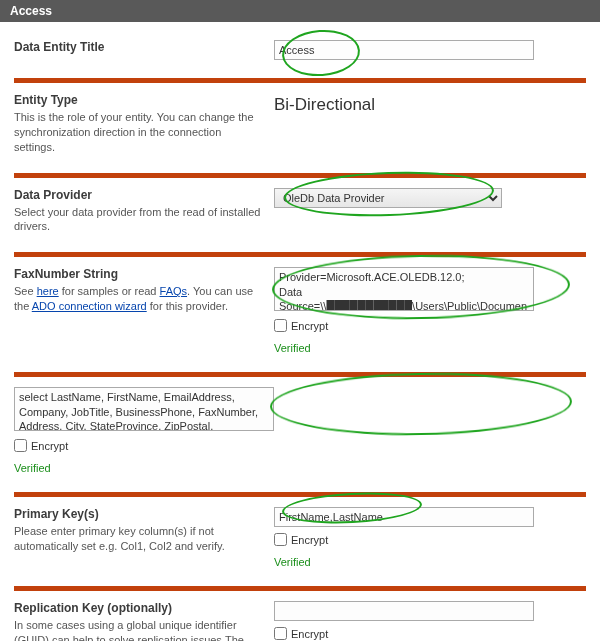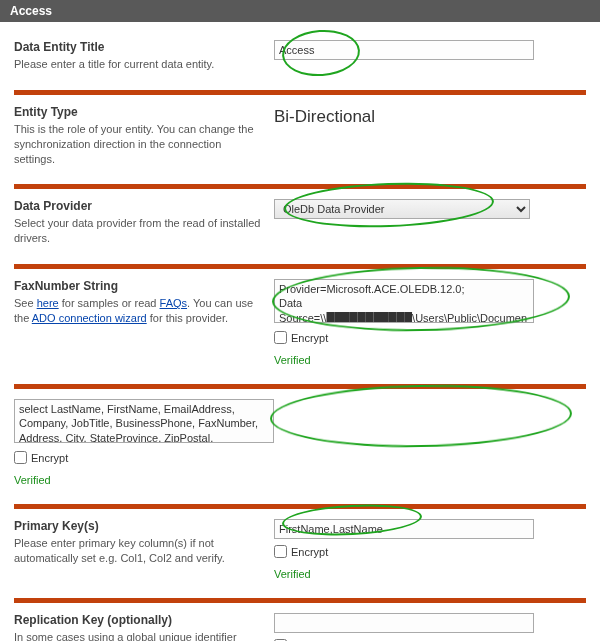--- a/index.html
+++ b/index.html
@@ -6,40 +6,39 @@
 body{font-family:Arial,Helvetica,sans-serif;font-size:11px;color:#333;width:600px;background:#fff}
 .titlebar{background:#595959;color:#fff;font-weight:bold;padding:4px 10px;font-size:12px}
 .form{padding:8px 14px 20px}
 .row{display:flex;border-bottom:5px solid #c2410c;padding:10px 0 18px;position:relative}
 .lcol{width:260px;padding-right:12px}
 .lcol .lbl{font-weight:bold;color:#3c3c3c;font-size:12px;margin-bottom:3px}
 .lcol .desc{color:#555;line-height:1.35}
 .rcol{flex:1;min-width:0}
 input[type=text],select,textarea{font-family:Arial,Helvetica,sans-serif;font-size:11px;border:1px solid #aaa;padding:2px 4px;background:#fdfdfd;color:#333}
 input[type=text]{width:260px;height:20px}
-select{width:256px;height:20px;background:linear-gradient(#f5f5f5,#e6e6e6)}
+select{width:228px;height:20px;background:linear-gradient(#f5f5f5,#e6e6e6)}
 textarea{width:260px;height:44px;resize:none;overflow-y:scroll;line-height:1.3}
 .cbrow{margin-top:6px;display:flex;align-items:flex-end;gap:4px}
 .cbrow input{width:13px;height:13px}
 .status{color:#1a8e1a;margin-top:10px}
 a{color:#0645ad;text-decoration:underline}
 .static{padding-top:2px;font-size:17px;color:#333}
 .circle{position:absolute;border:2px solid #1fa51f;border-radius:50%;pointer-events:none}
 </style>
 </head>
 <body>
 
 <div class="titlebar">Access</div>
 
 <div class="form">
 
   <div class="row">
     <div class="lcol">
       <div class="lbl">Data Entity Title</div>
-      <div class="desc">Please enter a title for current data entity.</div>
     </div>
     <div class="rcol">
       <input type="text" value="Access" style="">
     </div>
     <div class="circle" style="left:268px;top:0px;width:78px;height:46px;transform:rotate(-4deg)"></div>
   </div>
 
   <div class="row">
     <div class="lcol">
       <div class="lbl">Entity Type</div>

